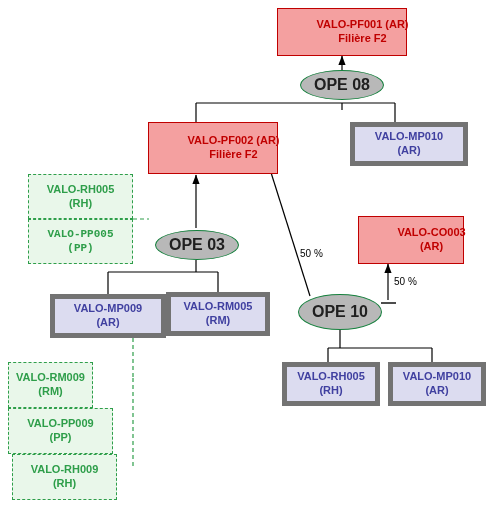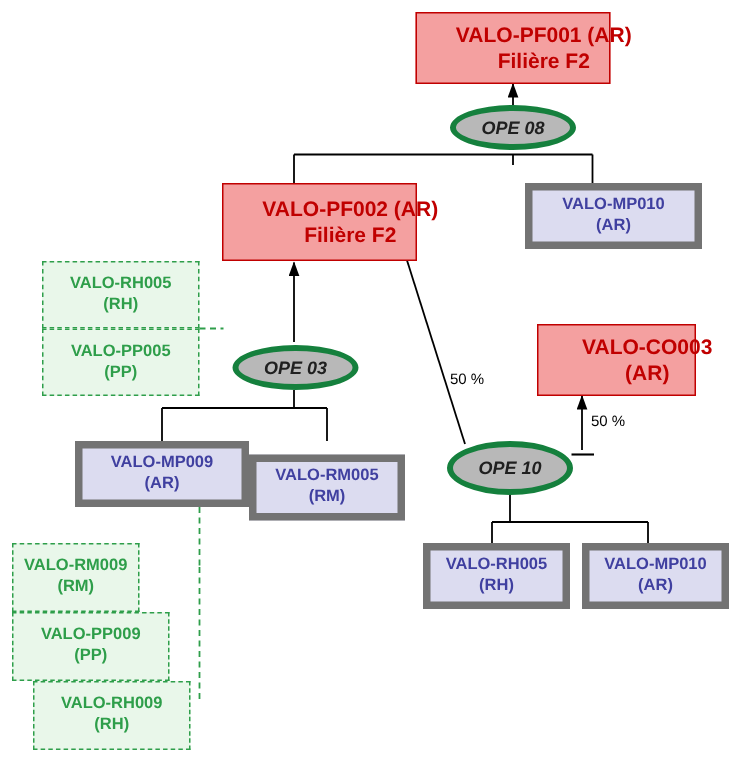--- a/index.html
+++ b/index.html
@@ -27,21 +27,21 @@
   }
   .node .l1, .node .l2 {
     display: block;
     white-space: nowrap;
   }
   
   .box-red {
     background: #f4a0a0;
     border: 1px solid #c00000;
     color: #c00000;
-    font-size: 14px;
+    font-size: 11px;
     font-weight: bold;
     padding-left: 41px;
   }
   
   .box-purple {
     background: #dcdcf0;
     border: 5px solid #737373;
     color: #4040a0;
     font-size: 11px;
     font-weight: bold;
@@ -50,26 +50,25 @@
   .box-green {
     background: #e9f7ea;
     border: 1px dashed #2e9e4a;
     color: #2e9e4a;
     font-size: 11px;
     font-weight: bold;
   }
   
   .ellipse {
     background: #b8b8b8;
-    border: 4px solid #15803d;
+    border: 1px solid #15803d;
     border-radius: 50%;
     color: #202020;
-    font-size: 12px;
-    font-weight: bold;
-    font-style: italic;
+    font-size: 16px;
+    font-weight: bold;
   }
   .label {
     position: absolute;
     font-size: 10px;
     color: #000000;
     white-space: nowrap;
   }
   svg.links {
     position: absolute;
     left: 0;
@@ -138,50 +137,50 @@
   <div class="node box-purple" style="left:350px; top:122px; width:118px; height:44px;">
     <span class="l1">VALO-MP010</span>
     <span class="l2">(AR)</span>
   </div>
 
   <div class="node box-green" style="left:28px; top:174px; width:105px; height:45px;">
     <span class="l1">VALO-RH005</span>
     <span class="l2">(RH)</span>
   </div>
 
-  <div class="node box-green" style="left:28px; top:219px; width:105px; height:45px;">
+  <div class="node box-green" style="left:28px; top:219px; width:105px; height:45px;font-family:Liberation Mono, monospace;">
     <span class="l1">VALO-PP005</span>
     <span class="l2">(PP)</span>
   </div>
 
   <div class="node ellipse" style="left:155px; top:230px; width:84px; height:30px;">
     <span class="l1">OPE 03</span>
   </div>
 
   <div class="node box-purple" style="left:50px; top:294px; width:116px; height:44px;">
     <span class="l1">VALO-MP009</span>
     <span class="l2">(AR)</span>
   </div>
 
-  <div class="node box-purple" style="left:166px; top:303px; width:104px; height:44px;">
+  <div class="node box-purple" style="left:166px; top:292px; width:104px; height:44px;">
     <span class="l1">VALO-RM005</span>
     <span class="l2">(RM)</span>
   </div>
 
   <div class="node box-green" style="left:8px; top:362px; width:85px; height:46px;">
     <span class="l1">VALO-RM009</span>
     <span class="l2">(RM)</span>
   </div>
 
   <div class="node box-green" style="left:8px; top:408px; width:105px; height:46px;">
     <span class="l1">VALO-PP009</span>
     <span class="l2">(PP)</span>
   </div>
 
-  <div class="node box-green" style="left:22px; top:454px; width:105px; height:46px;">
+  <div class="node box-green" style="left:12px; top:454px; width:105px; height:46px;">
     <span class="l1">VALO-RH009</span>
     <span class="l2">(RH)</span>
   </div>
 
   <div class="node box-red" style="left:358px; top:216px; width:106px; height:48px;">
     <span class="l1">VALO-CO003</span>
     <span class="l2">(AR)</span>
   </div>
 
   <div class="node ellipse" style="left:298px; top:294px; width:84px; height:36px;">

